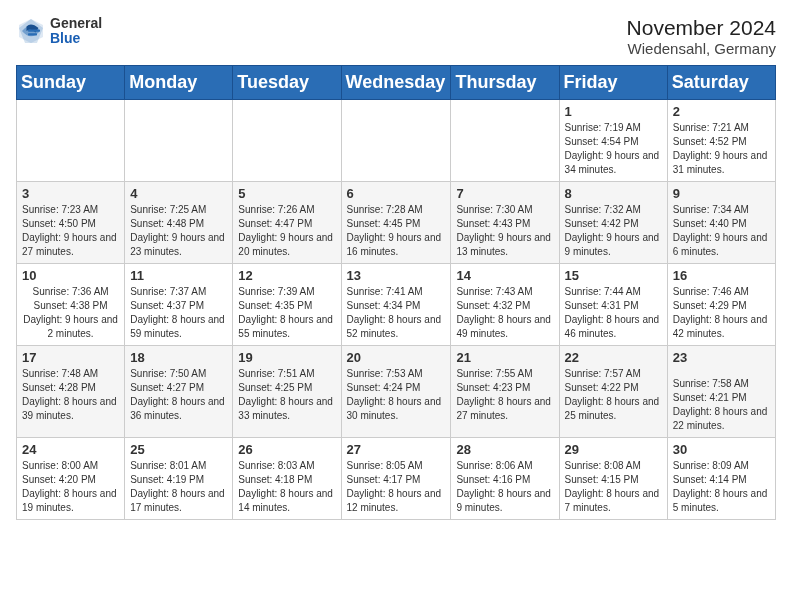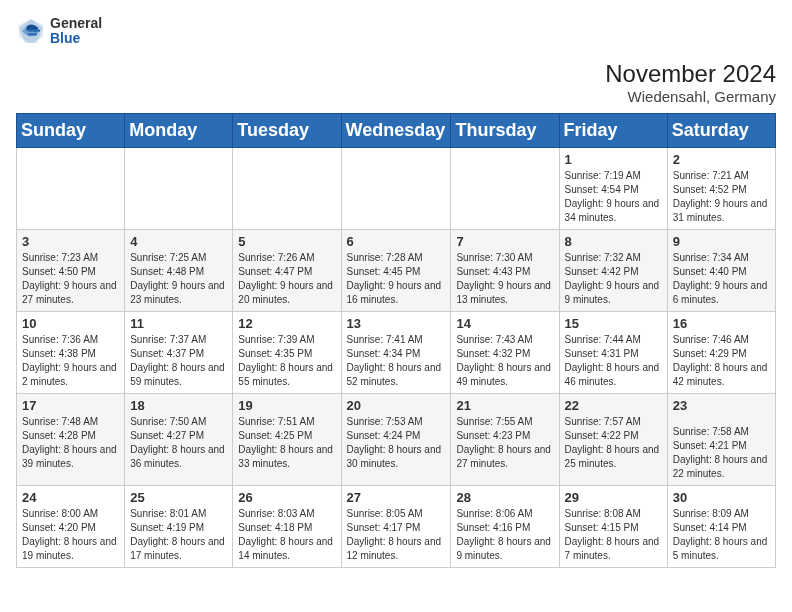--- a/index.html
+++ b/index.html
@@ -31,24 +31,23 @@
     .logo-text .general { color: #333; }
     .logo-text .blue { color: #1a5fb4; }
     .logo-icon {
       width: 30px;
       height: 30px;
     }
     .title-block {
       text-align: right;
     }
     .month-title {
-      font-size: 24px;
+      font-size: 21px;
       font-weight: normal;
       color: #222;
-      margin-top: 44px;
     }
     .location {
       font-size: 15px;
       color: #444;
     }
     .calendar {
       width: 100%;
       border-collapse: collapse;
       border: 1px solid #ccc;
     }
@@ -185,21 +184,21 @@
         <td>
           <span class="day-number">9</span>
           <div class="day-info" style="white-space: pre-line;">Sunrise: 7:34 AM
 Sunset: 4:40 PM
 Daylight: 9 hours and 6 minutes.</div>
         </td>
       </tr>
       <tr>
         <td>
           <span class="day-number">10</span>
-          <div class="day-info" style="white-space: pre-line;">Sunrise: 7:36 AM
+          <div class="day-info" style="white-space: pre-line; text-align: center;">Sunrise: 7:36 AM
 Sunset: 4:38 PM
 Daylight: 9 hours and 2 minutes.</div>
         </td>
         <td>
           <span class="day-number">11</span>
           <div class="day-info" style="white-space: pre-line;">Sunrise: 7:37 AM
 Sunset: 4:37 PM
 Daylight: 8 hours and 59 minutes.</div>
         </td>
         <td>

